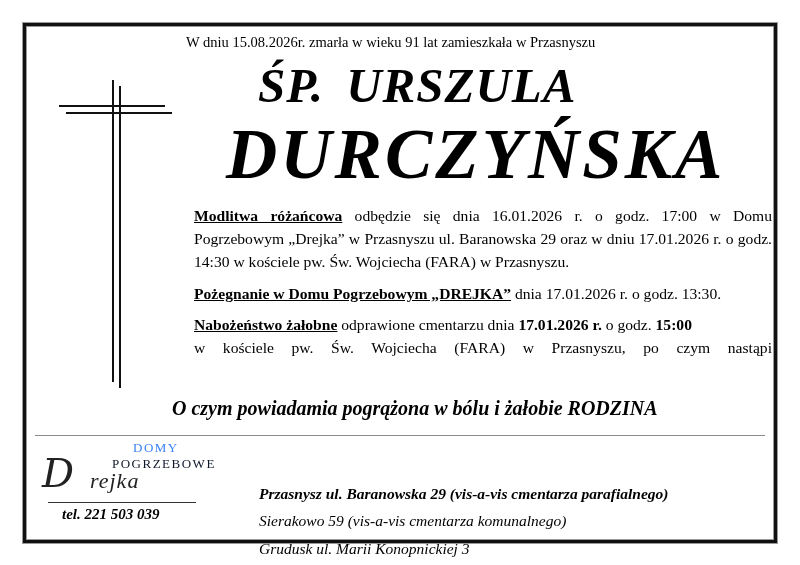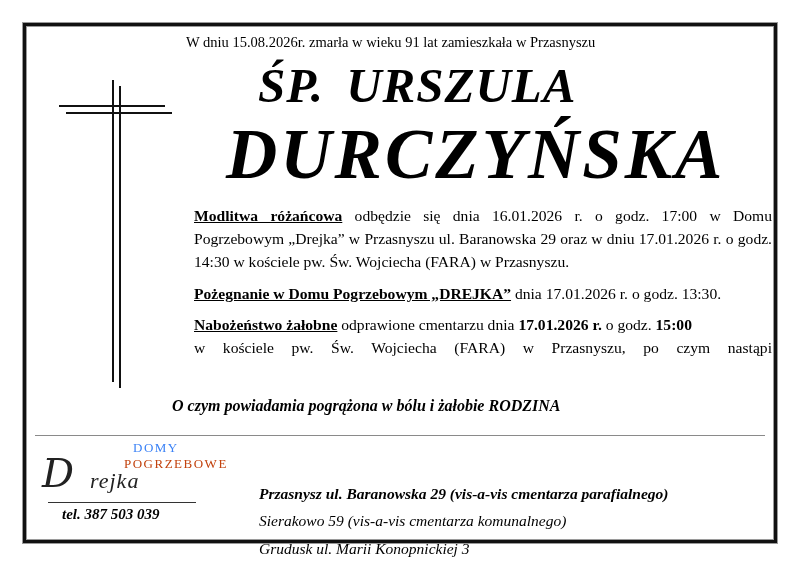--- a/index.html
+++ b/index.html
@@ -31,26 +31,26 @@
     margin-left: 24px;
   }
   .para .u { text-decoration: underline; font-weight: bold; }
   .para b { font-weight: bold; }
   .p1 { top: 204px; }
   .p2 { top: 282px; white-space: nowrap; }
   .p3 { top: 313px; }
   .p3 .line { display: block; text-align: justify; text-align-last: justify; }
   .p3 .line.last { text-align-last: left; }
   .closing {
-    position: absolute; left: 172px; top: 397px; font-size: 16px; font-weight: bold; font-style: italic; white-space: nowrap;
+    position: absolute; left: 172px; top: 397px; font-size: 20px; font-weight: bold; font-style: italic; white-space: nowrap;
   }
   .divider { position: absolute; left: 35px; top: 435px; width: 730px; height: 1px; background: #8a8a8a; }
   .logo { position: absolute; left: 40px; top: 440px; width: 165px; height: 85px; }
   .logo .domy { position: absolute; left: 93px; top: 0px; font-size: 13px; letter-spacing: 1.5px; color: #3b82f6; }
-  .logo .pogrz { position: absolute; left: 84px; top: 16px; font-size: 13px; letter-spacing: 1.5px; color: #c2410c; }
+  .logo .pogrz { position: absolute; left: 72px; top: 16px; font-size: 13px; letter-spacing: 1.5px; color: #0f172a; }
   .logo .drejka-d {
     position: absolute; left: 2px; top: 10px; font-size: 40px; font-style: italic; color: #222; font-family: "DejaVu Serif", serif;
   }
   .logo .drejka-rest { position: absolute; left: 50px; top: 28px; font-size: 22px; font-style: italic; color: #222; letter-spacing: 1px; }
   .logo .underline { position: absolute; left: 8px; top: 62px; width: 148px; height: 1px; background: #333; }
   .logo .tel {
     position: absolute; left: 22px; top: 66px; font-size: 15px; font-weight: bold; font-style: italic; white-space: nowrap;
   }
   .addr { position: absolute; left: 259px; font-size: 15.5px; font-style: italic; white-space: nowrap; margin-top: 40px; }
   .addr.bold { font-weight: bold; }
@@ -94,18 +94,18 @@
 <div class="closing">O czym powiadamia pogrążona w bólu i żałobie RODZINA</div>
 
 <div class="divider"></div>
 
 <div class="logo">
   <span class="domy">DOMY</span>
   <span class="pogrz">POGRZEBOWE</span>
   <span class="drejka-d">D</span>
   <span class="drejka-rest">rejka</span>
   <div class="underline"></div>
-  <span class="tel">tel. 387 503 039</span>
+  <span class="tel">tel. 221 503 039</span>
 </div>
 
 <div class="addr bold a1">Przasnysz ul. Baranowska 29 (vis-a-vis cmentarza parafialnego)</div>
 <div class="addr a2">Sierakowo 59 (vis-a-vis cmentarza komunalnego)</div>
 <div class="addr a3">Grudusk ul. Marii Konopnickiej 3</div>
 
 </body></html>

